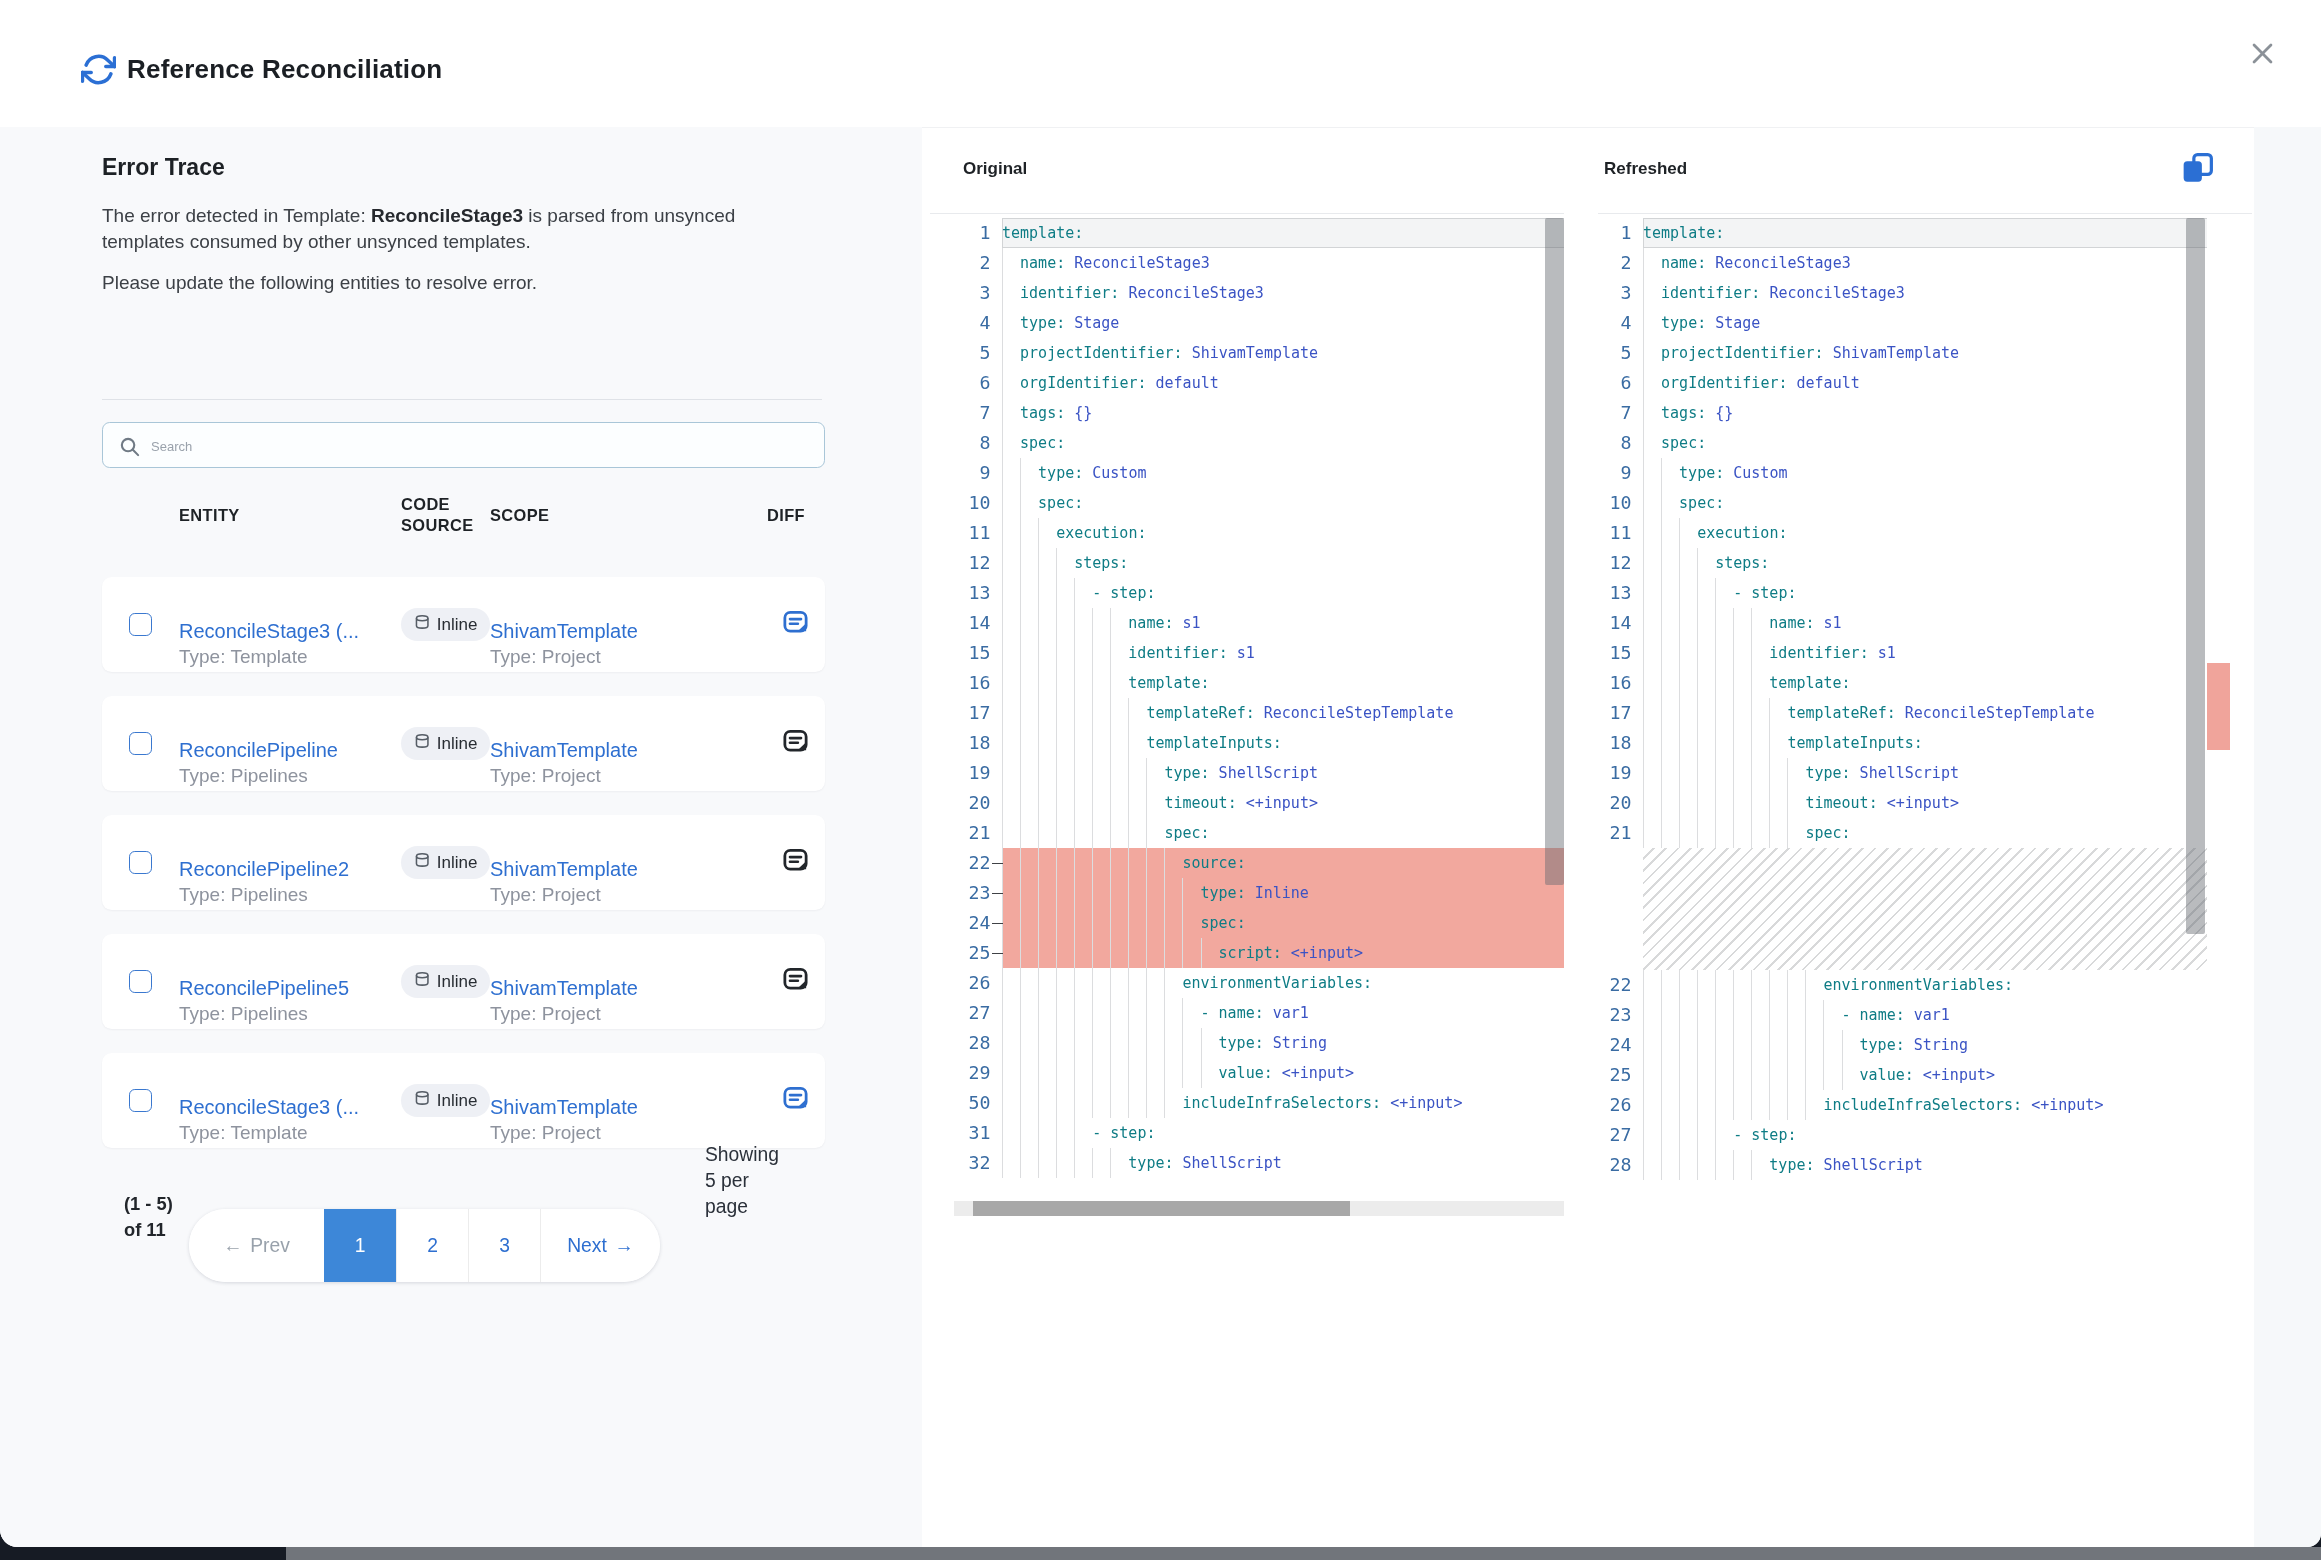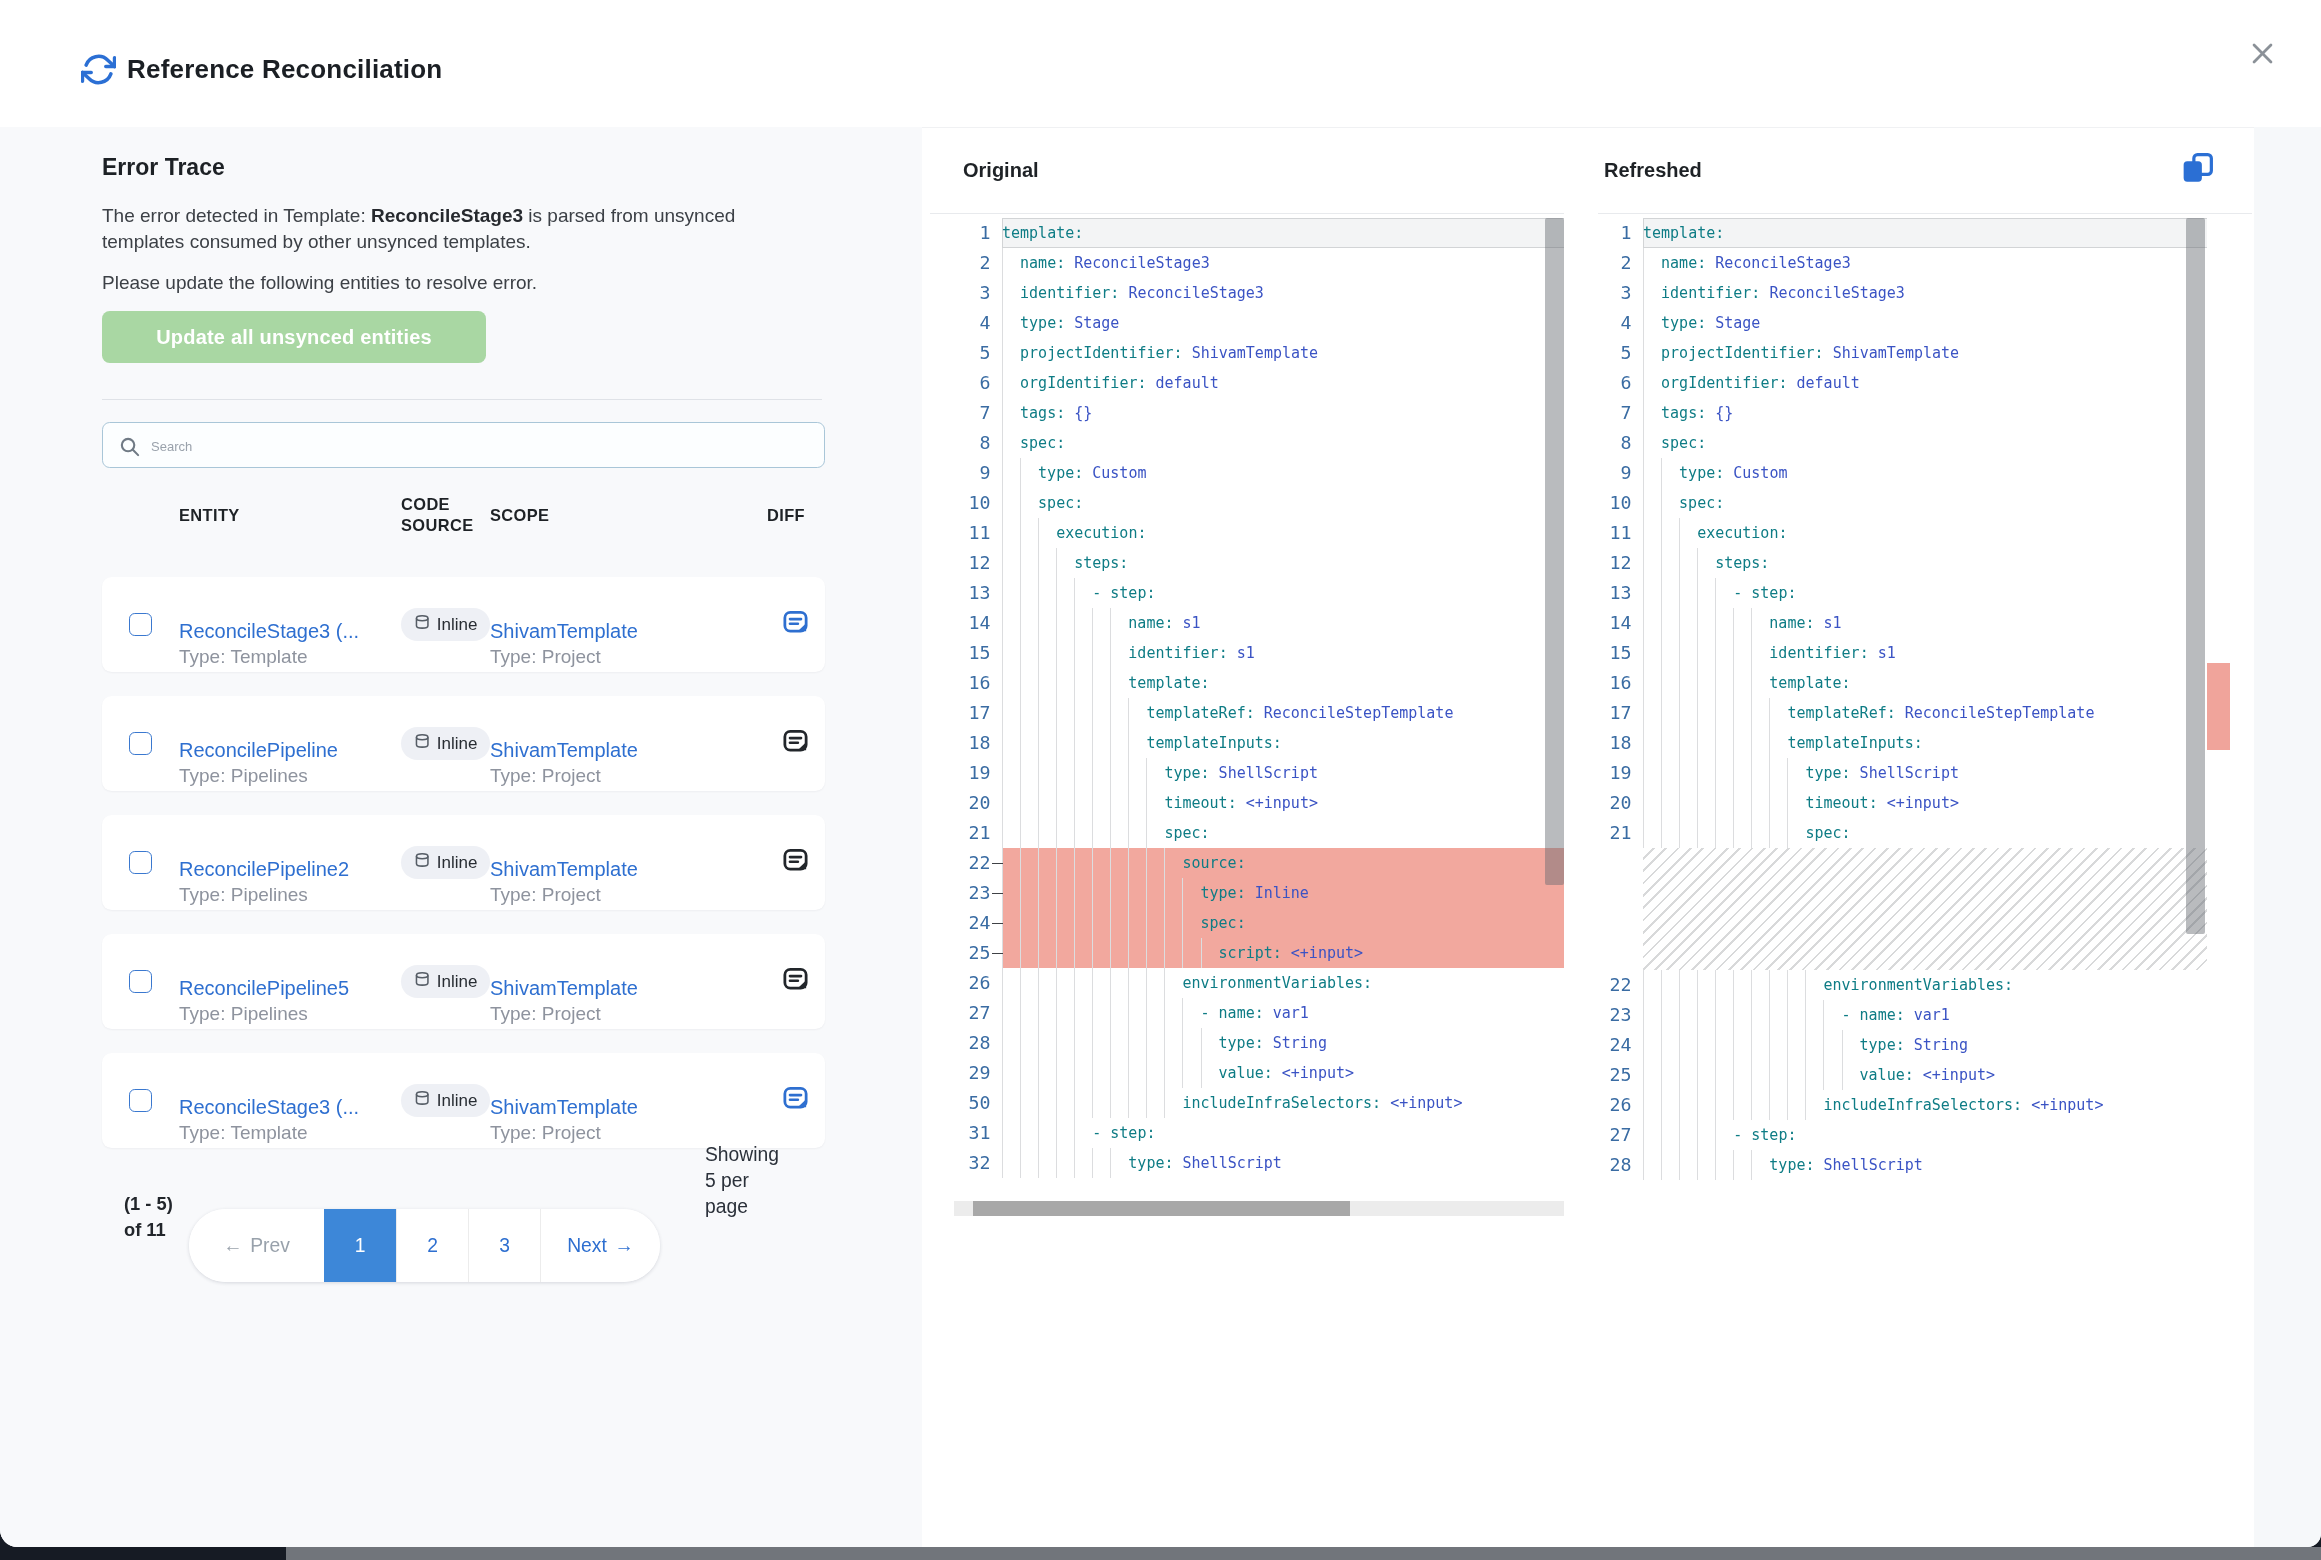--- a/index.html
+++ b/index.html
@@ -41,21 +41,21 @@
   
   #pg-range{position:absolute;left:124px;top:1191px;width:68px;font-size:18.3px;font-weight:700;color:#22262b;line-height:26px;}
   #pgbar{position:absolute;left:189px;top:1209px;height:73px;display:flex;background:#fff;border-radius:37px;overflow:hidden;box-shadow:0 1px 3.9px rgba(30,40,60,.16);align-items:stretch;}
   .pgi{display:flex;align-items:center;justify-content:center;font-size:19.3px;cursor:pointer;border:none;background:#fff;font-family:"Liberation Sans",sans-serif;}
   .pg-prev{width:135px;color:#98a1ab;gap:7.7px;}
   .pg-num{width:72px;color:#2e6fd0;border-left:1px solid #ececec;}
   .pg-num.active{background:#3d87d8;color:#fff;border-left:none;}
   .pg-next{width:120px;color:#2e6fd0;gap:7.7px;border-left:1px solid #ececec;}
   #pg-show{position:absolute;left:705px;top:1142px;width:89px;font-size:19.3px;color:#2b313a;line-height:26px;}
   
-  .ptitle{position:absolute;top:159px;font-size:20px;font-weight:700;color:#1e2226;}
+  .ptitle{position:absolute;top:159px;font-size:17px;font-weight:700;color:#1e2226;}
   .pdiv{position:absolute;top:213px;height:1px;background:#e8eaed;}
   .codearea{position:absolute;top:218px;overflow:hidden;background:#fff;}
   .crow{display:flex;height:30px;position:relative;}
   .ln{flex:none;width:48px;box-sizing:border-box;padding-right:11.6px;text-align:right;font-family:"DejaVu Sans Mono",monospace;font-size:18.3px;line-height:30px;color:#3a6ca3;}
   .ct{flex:1;font-family:"DejaVu Sans Mono",monospace;font-size:15px;line-height:30px;white-space:pre;min-width:0;}
   .k{color:#0e7c85;}
   .v{color:#3a53c4;}
   .ig{display:inline-block;width:2ch;height:30px;vertical-align:top;box-sizing:border-box;border-left:1px solid #dcdddf;}
   .crow.red .ct{background:#f2a89e;}
   .crow.hl .ct{background:#f3f4f5;box-shadow:inset 0 1px 0 #d2d4d6,inset 0 -1px 0 #d2d4d6,inset 1px 0 0 #d2d4d6;}
@@ -94,21 +94,20 @@
       </span>
     </button>
   </div>
 
   <div id="body-left"></div>
   <div id="right-strip"></div>
 
   <div id="err-head">Error Trace</div>
   <div id="para1" class="para"><span>The error detected in Template: </span><b>ReconcileStage3</b><span> is parsed from unsynced templates consumed by other unsynced templates.</span></div>
   <div id="para2" class="para">Please update the following entities to resolve error.</div>
-  <button id="upd-btn">Update all unsynced entities</button>
   <div id="div1"></div>
 
   <div id="search">
     <span>
       <svg width="23" height="23" viewBox="0 0 24 24" fill="none" stroke="#707a85" stroke-width="2.2" stroke-linecap="round">
         <circle cx="10.5" cy="10.5" r="6.5"></circle>
           <line x1="15.5" y1="15.5" x2="21" y2="21"></line>
       </svg>
     </span>
     <input type="text" placeholder="Search" style="">

